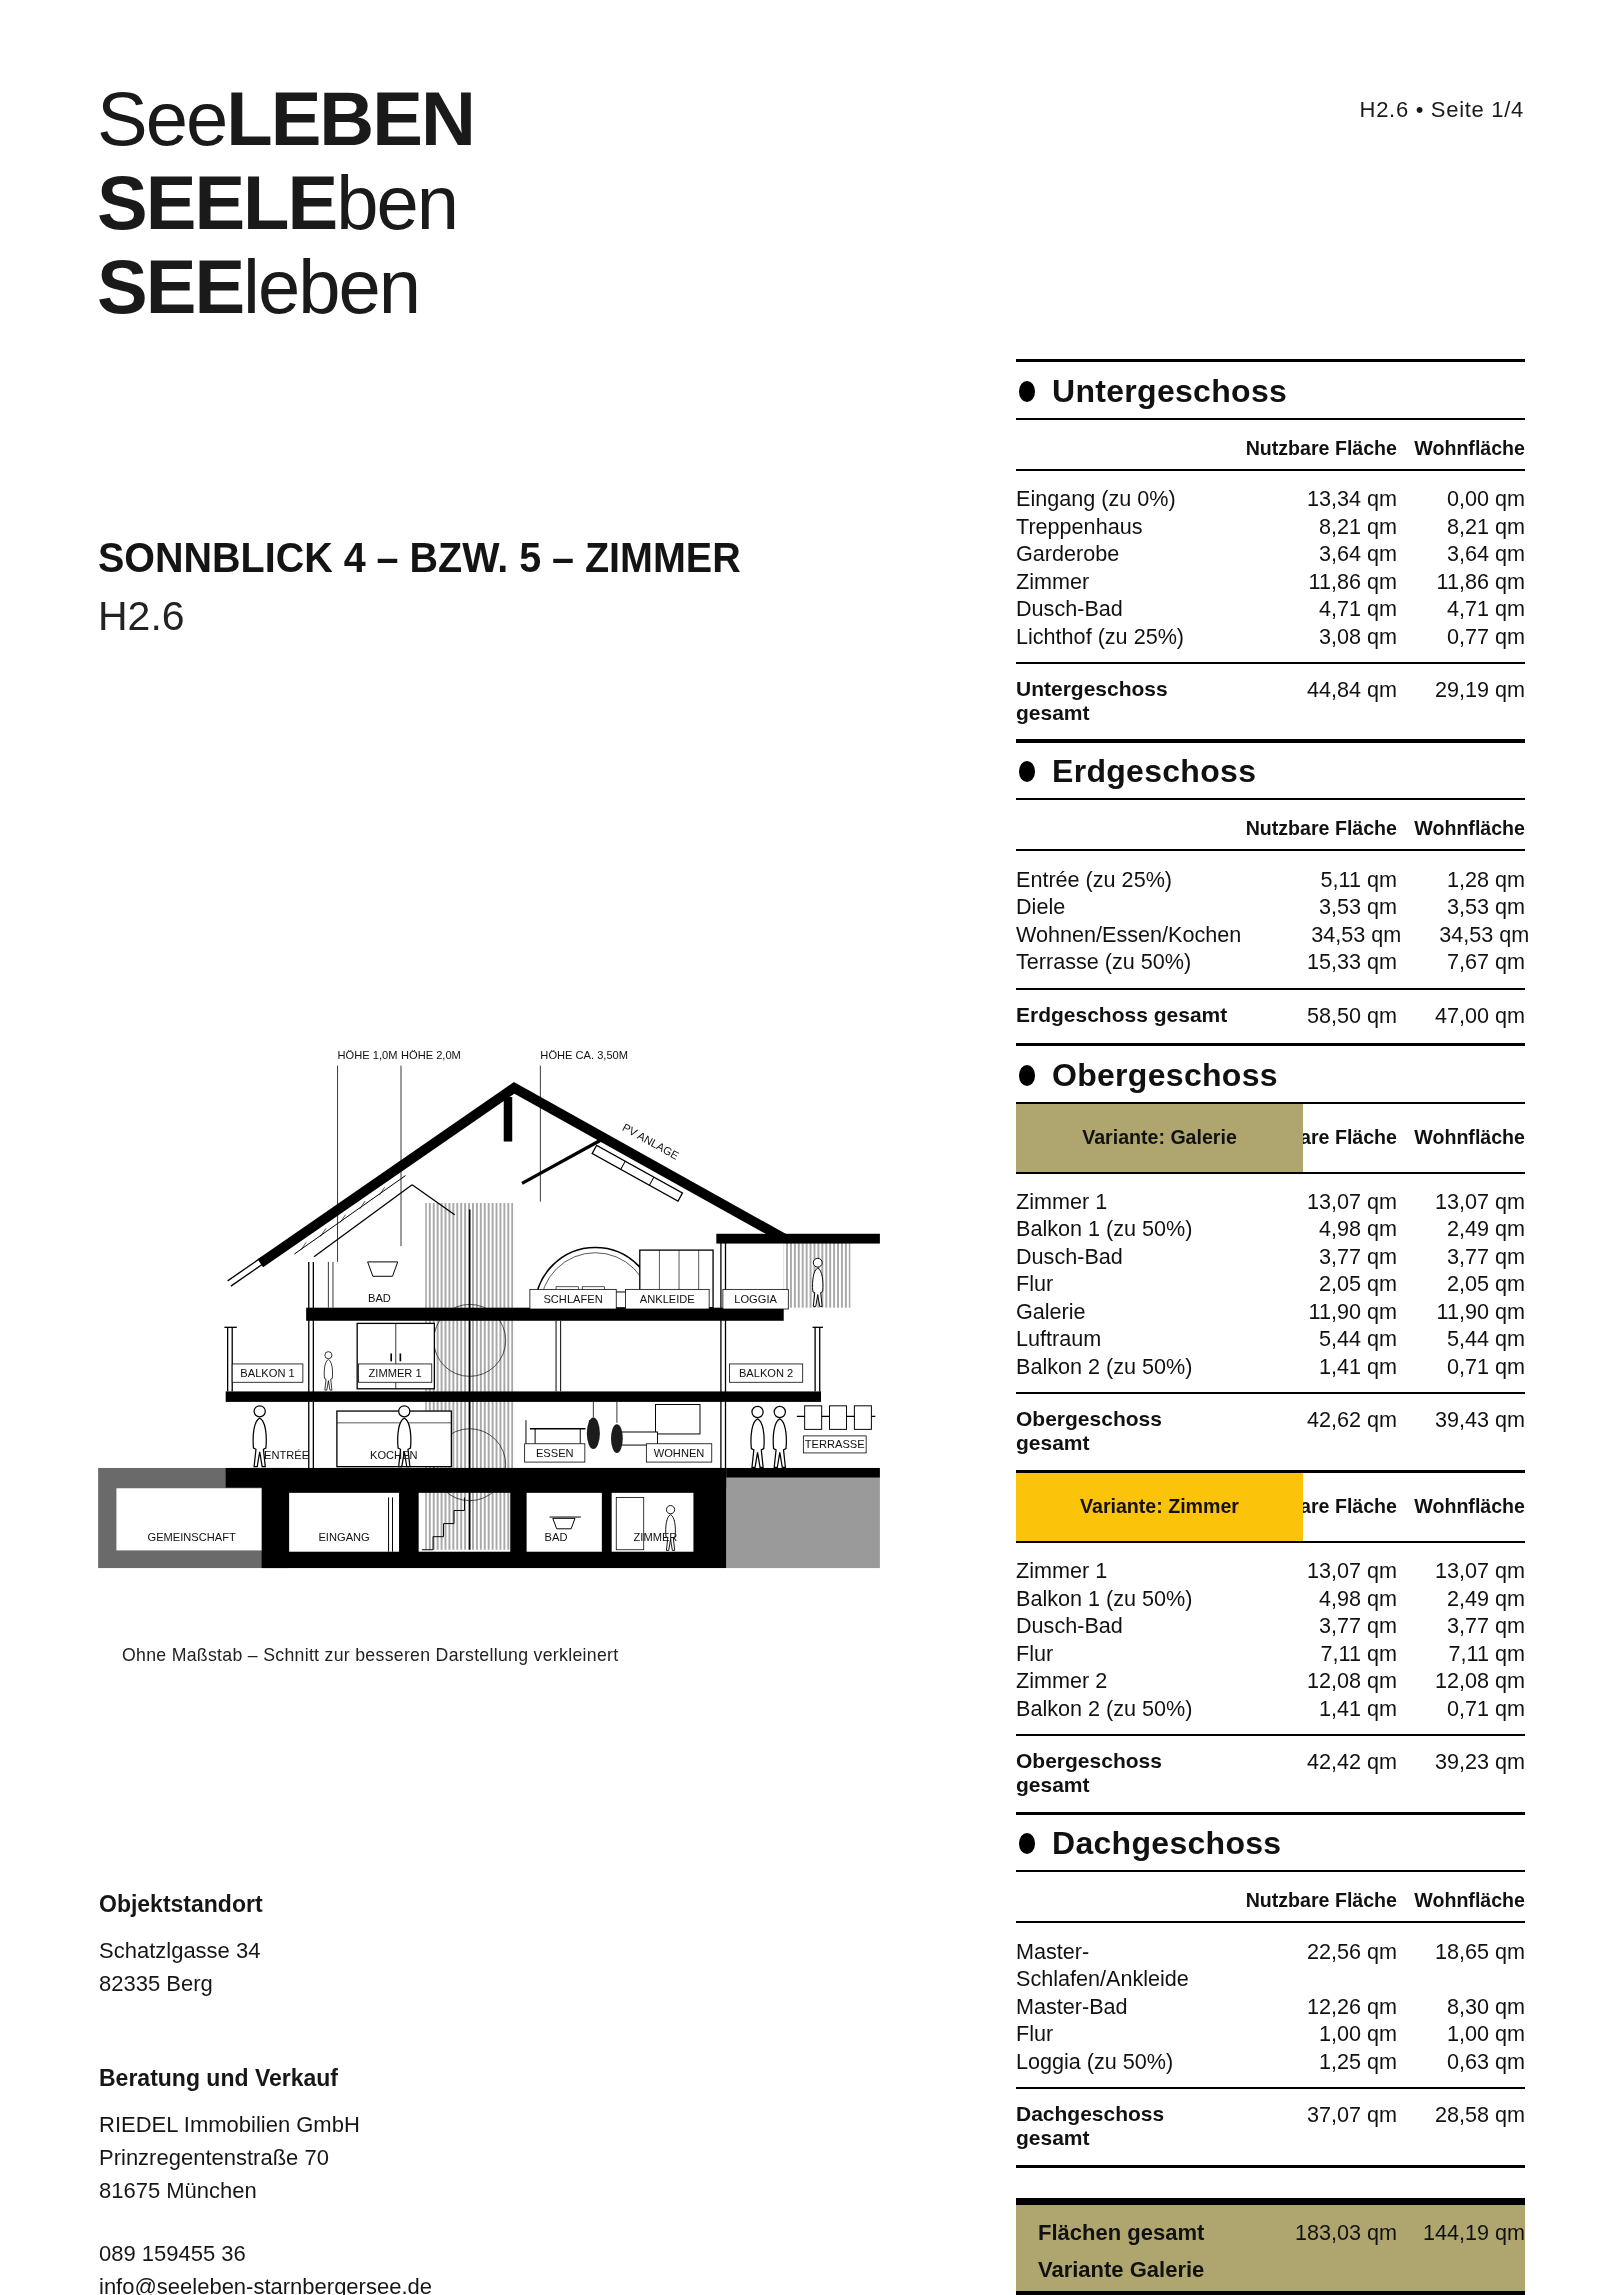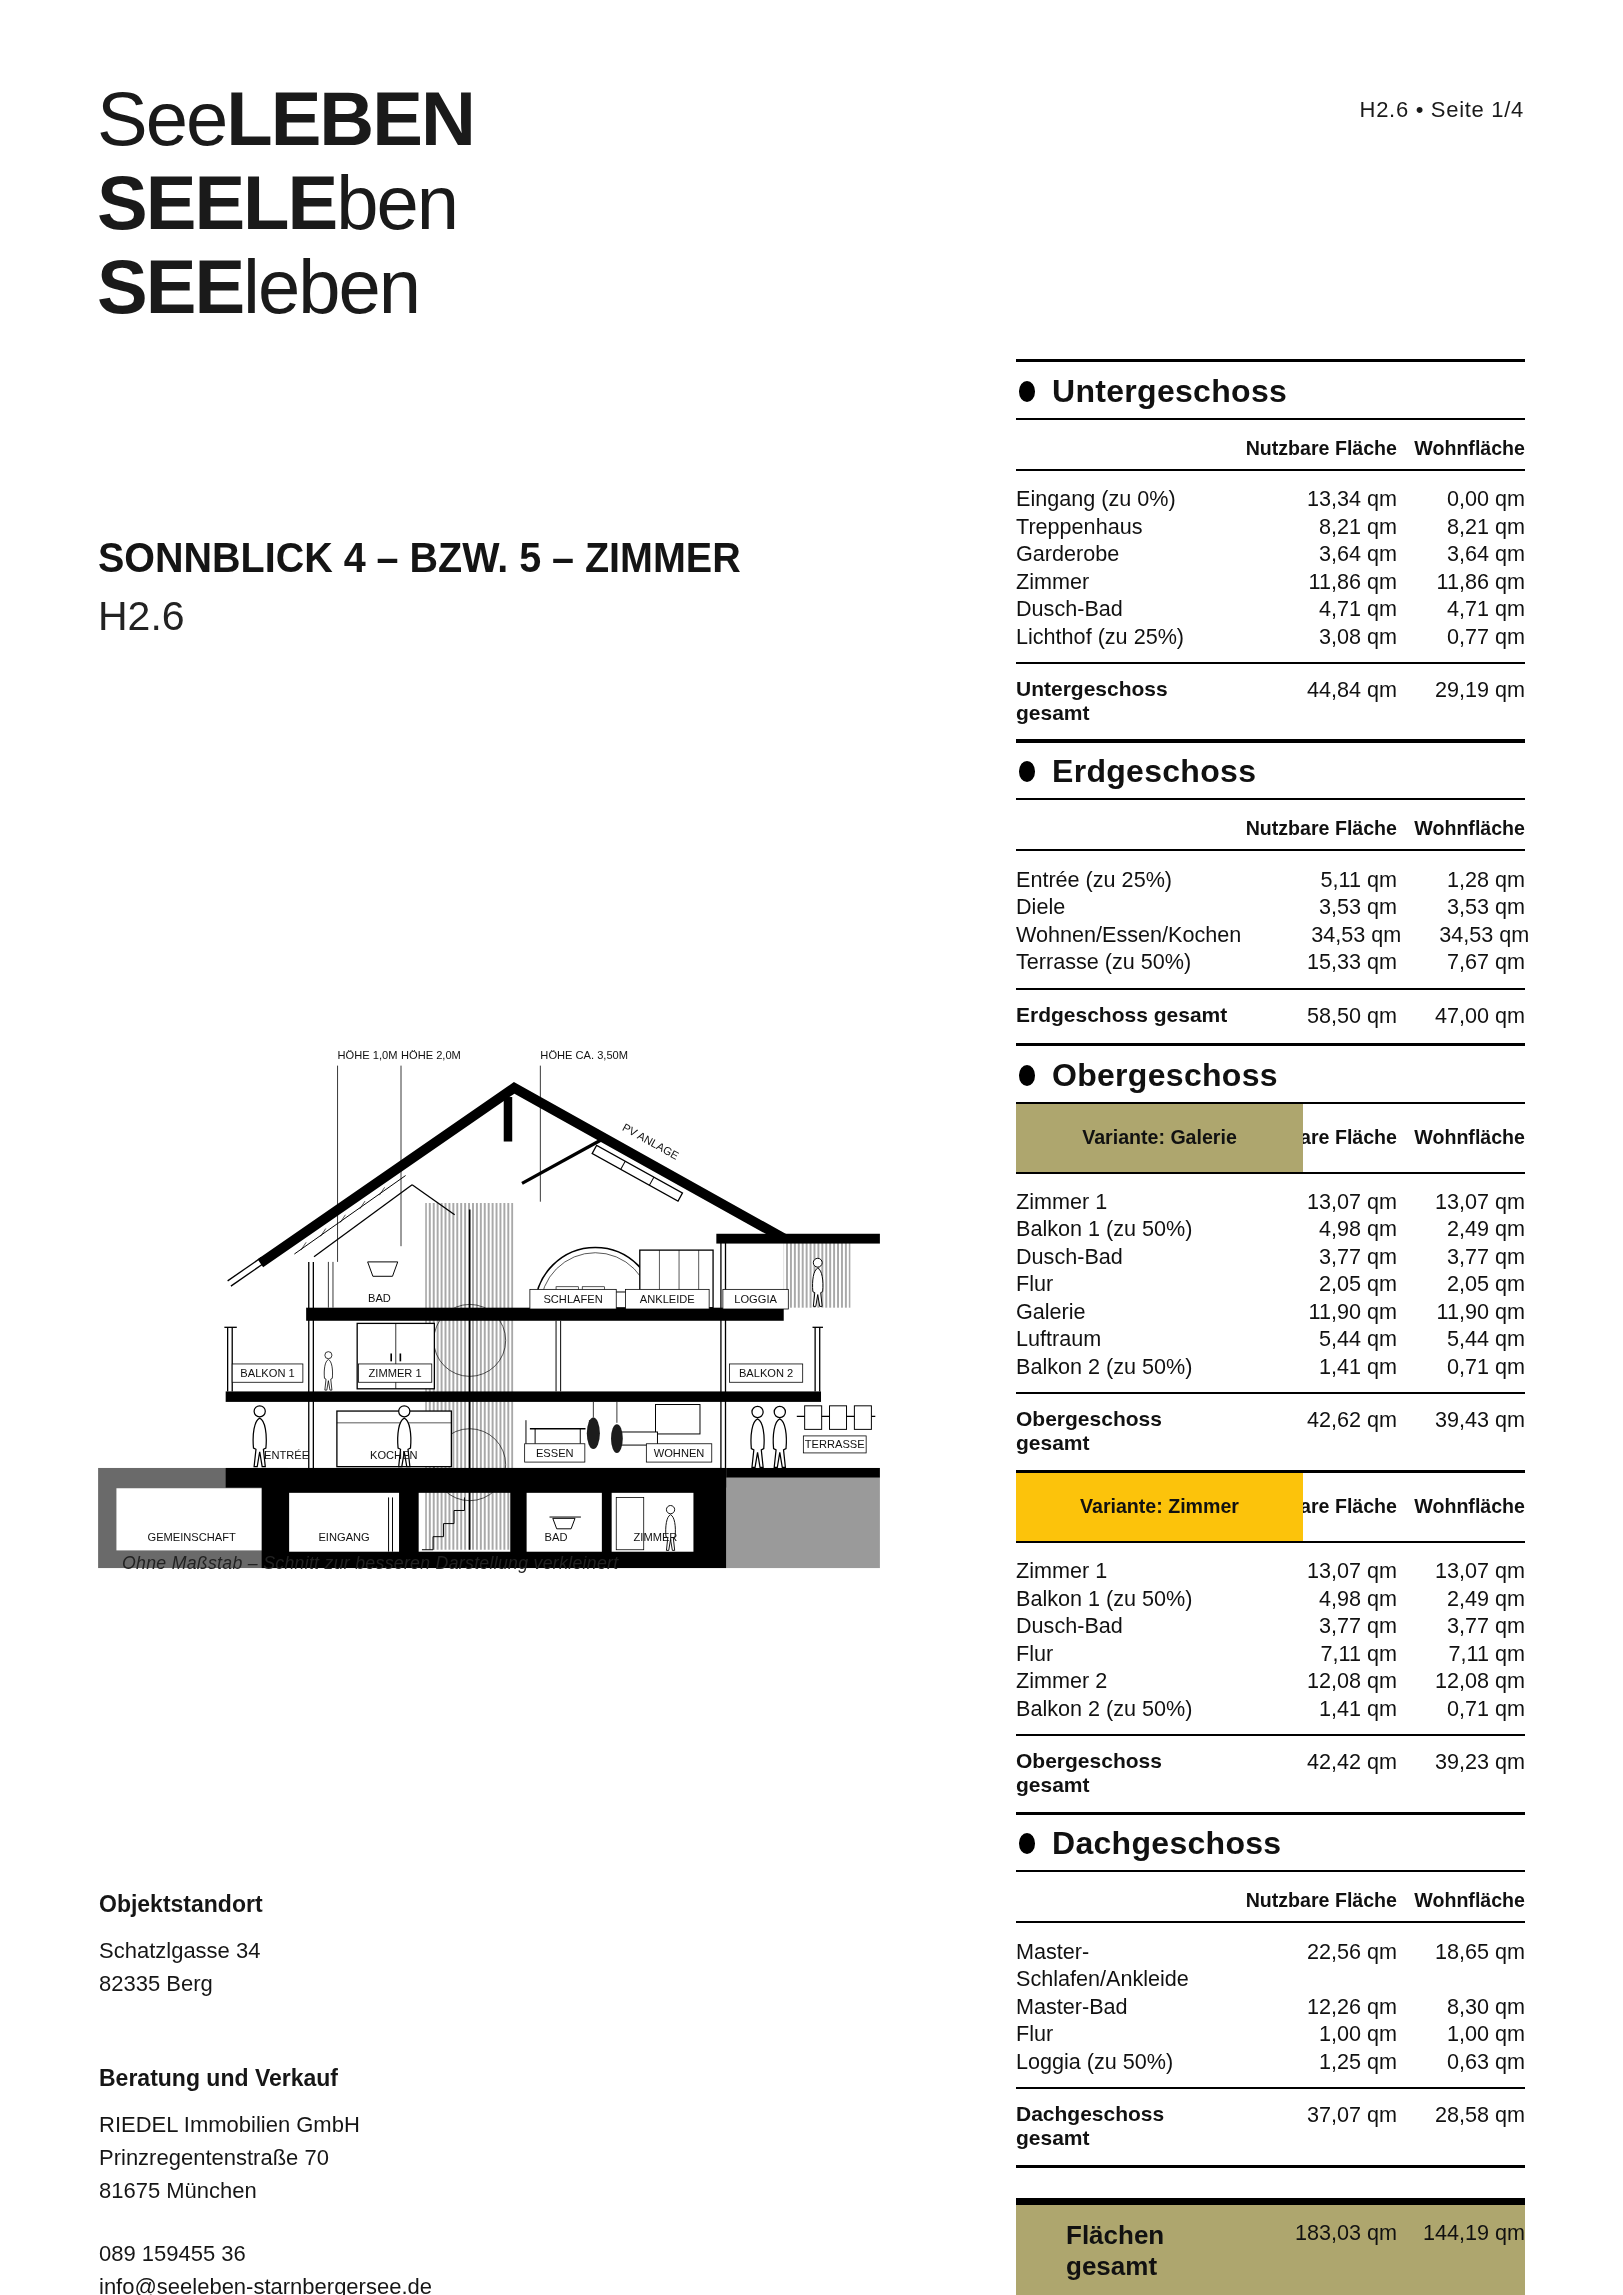--- a/index.html
+++ b/index.html
@@ -26,29 +26,29 @@
   .cols.has-chip{align-items:center;min-height:68px;padding:0;position:relative;}
   .chip{position:absolute;left:0;top:0;bottom:0;width:287px;display:flex;align-items:center;justify-content:center;font-size:19.6px;font-weight:bold;}
   .num{text-align:right;white-space:nowrap;}
   .rows{padding:14.4px 0 11.8px;}
   .trow{display:grid;grid-template-columns:1fr 160px 128px;font-size:21.6px;line-height:27.5px;}
   .gesamt{display:grid;grid-template-columns:1fr 160px 128px;padding:13px 0 14.4px;font-size:21.6px;}
   .gesamt .lbl{font-weight:bold;font-size:21px;}
   
   .totals{margin-top:30px;border-top:7.9px solid #000;}
   .totrow{display:grid;grid-template-columns:1fr 160px 128px;padding:15.7px 0 7.9px;border-bottom:7.9px solid #000;font-size:21.6px;align-items:start;}
-  .totrow .l1,.totrow .l2{font-weight:bold;font-size:26px;padding-left:22px;margin-left:28px;}
+  .totrow .l1,.totrow .l2{font-weight:bold;font-size:22px;padding-left:22px;}
   .totrow .l2{margin-top:10.5px;}
   
   .contact{position:absolute;left:99px;top:1857px;font-size:22px;line-height:33px;color:#161616;}
   .contact .h{font-weight:bold;font-size:23px;margin-top:31px;}
   .gap20{height:13px;} .gap46{height:30px;} .gap48{height:31px;}
   
   .drawing{position:absolute;left:98px;top:1046px;}
-  .caption{position:absolute;left:122px;top:1553px;font-size:17.7px;letter-spacing:0.3px;color:#222;font-style:italic;}
+  .caption{position:absolute;left:122px;top:1645px;font-size:17.7px;letter-spacing:0.3px;color:#222;}
   svg text{font-family:"Liberation Sans", sans-serif;fill:#111;}
   .dl{font-size:17px;}
   .dlm{font-size:17px;text-anchor:middle;}
 </style>
 </head>
 <body>
 
 <div class="page">
 
   <div class="logo">

